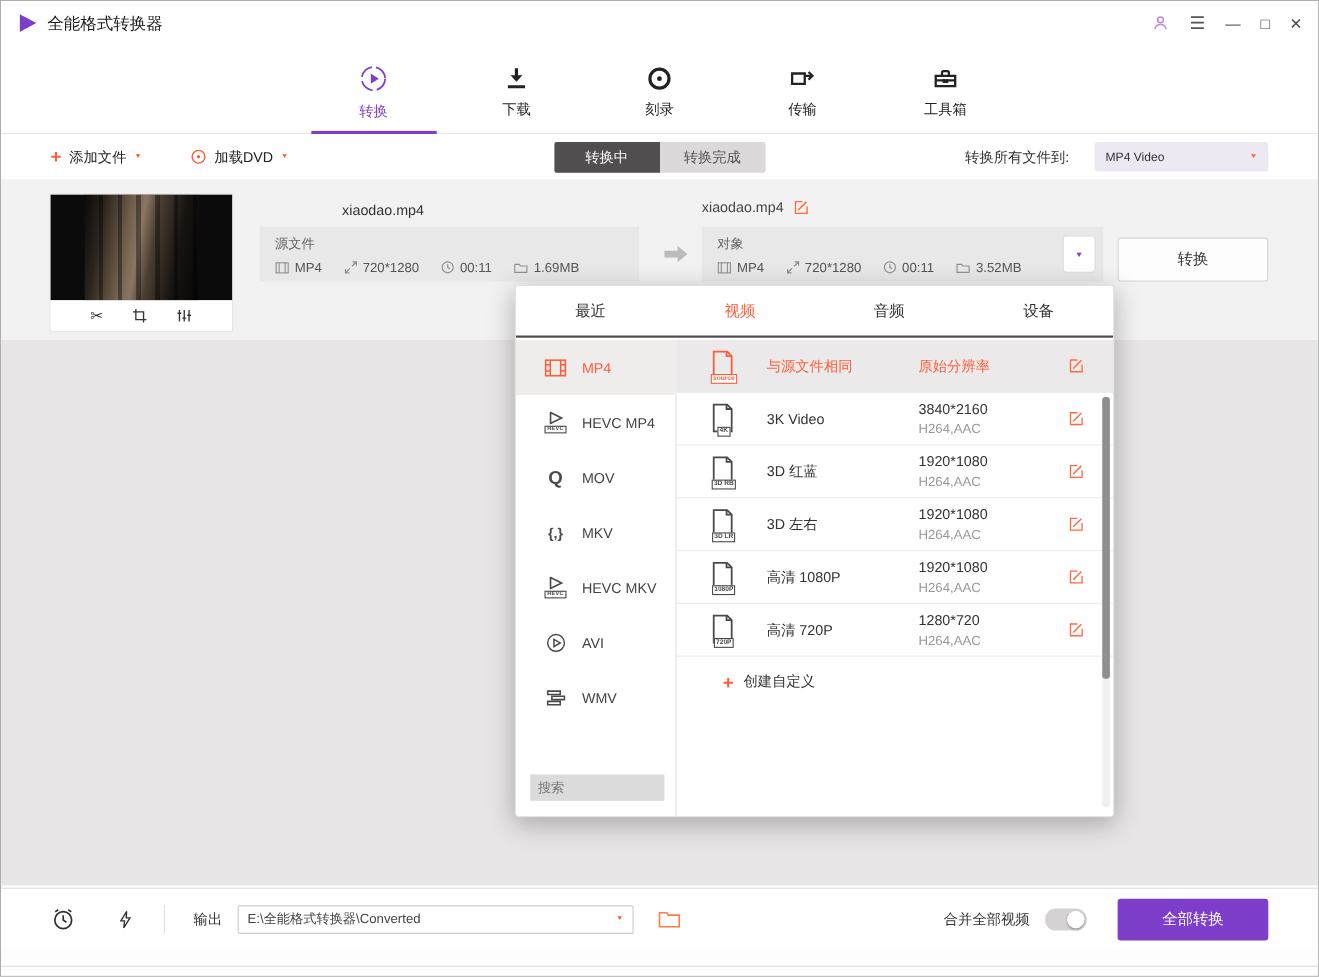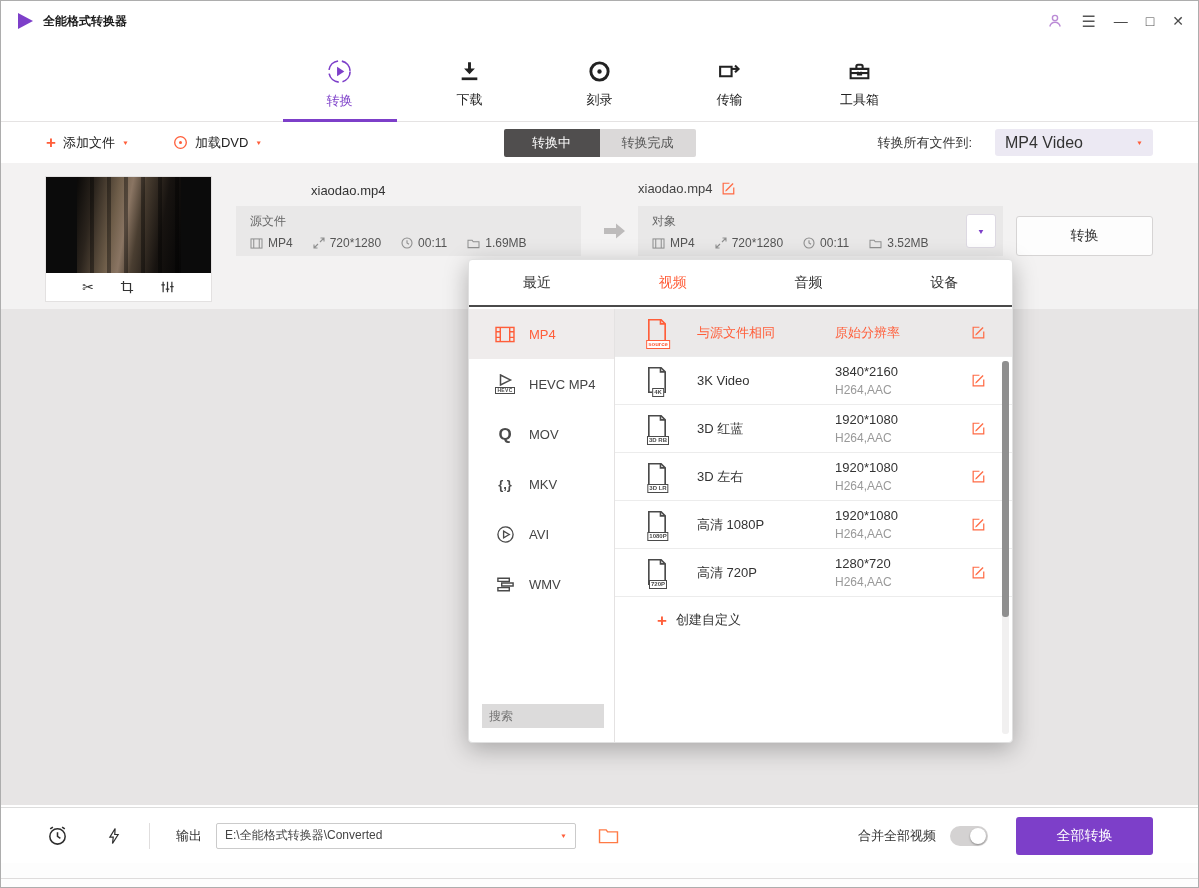--- a/index.html
+++ b/index.html
@@ -4,21 +4,21 @@
 <style>
   * { margin:0; padding:0; box-sizing:border-box; }
   body { font-family:"Liberation Sans","DejaVu Sans",sans-serif; background:#9a9a9a; }
   .window { position:relative; width:1199px; height:888px; background:#ffffff;
             border:1px solid #adadad; overflow:hidden; }
 
   
   .titlebar { position:absolute; top:0; left:0; right:0; height:40px; display:flex;
               align-items:center; padding:0 14px; background:#fff; }
   .logo { width:20px; height:20px; margin-right:8px; }
-  .app-title { font-size:12px; font-weight:bold; color:#1b1b1b; }
+  .app-title { font-size:15px; font-weight:normal; color:#1b1b1b; }
   .tb-right { margin-left:auto; display:flex; align-items:center; gap:18px; }
   .winctl { font-size:14px; color:#4a4a4a; cursor:default; line-height:1; }
   .menu-ic { font-size:16px; color:#555; }
 
   
   .nav { position:absolute; top:40px; left:0; right:0; height:81px; background:#fff;
          border-bottom:1px solid #e5e3e3; display:flex; justify-content:center; gap:52px; }
   .nav-tab { position:relative; width:78px; display:flex; flex-direction:column;
              align-items:center; justify-content:center; gap:7px; padding-top:6px; }
   .nav-label { font-size:13px; color:#222; }
@@ -36,21 +36,21 @@
   .caret.purple { color:#7d3fc9; font-size:8px; }
   .seg { position:absolute; left:50%; transform:translateX(-50%); display:flex; }
   .seg-btn { width:96px; height:28px; font-size:13px; display:flex; align-items:center;
              justify-content:center; }
   .seg-btn.on { background:#504e4e; color:#fff; border-radius:2px 0 0 2px; }
   .seg-btn.off { background:#dbd9d9; color:#555; border-radius:0 2px 2px 0; }
   .tb-rightgrp { margin-left:auto; display:flex; align-items:center; gap:23px; }
   .convert-to-label { font-size:13px; color:#333; }
   .dd { width:158px; height:27px; background:#ece9f3; border-radius:3px; display:flex;
         align-items:center; justify-content:space-between; padding:0 10px; }
-  .dd-value { font-size:16px; color:#333; }
+  .dd-value { font-size:11px; color:#333; }
 
   
   .filerow { position:absolute; top:162px; left:0; right:0; height:146px; background:#f3f2f2; }
   .thumb { position:absolute; left:45px; top:14px; width:165px; height:124px;
            background:#fff; box-shadow:0 0 0 1px #e3e1e1; }
   .thumb-img { height:96px; background:#0b0b0b; overflow:hidden; }
   .photo { width:104px; height:100%; margin:0 auto; position:relative;
            background:linear-gradient(100deg,#0a0908 0%,#2b241d 16%,#6e5d49 36%,#8a7563 47%,#4a3e31 58%,#171310 78%,#060606 100%); }
   .photo::after { content:""; position:absolute; inset:0;
            background:repeating-linear-gradient(90deg,transparent 0 13px,rgba(0,0,0,.38) 13px 17px); }
@@ -396,20 +396,29 @@
           <div class="fmt-item">
             <span class="fmt-ic glyph-q">Q</span>
             <span class="fmt-label">MOV</span>
           </div>
           <div class="fmt-item">
             <span class="fmt-ic glyph-mkv">{,}</span>
             <span class="fmt-label">MKV</span>
           </div>
           <div class="fmt-item">
             <span class="fmt-ic">
+              <svg width="15" height="12" viewBox="0 0 14 12">
+                  <path d="M2 1l10 5-10 5z" fill="none" stroke="currentColor" stroke-width="1.5"></path>
+                </svg>
+              <span class="hevc-tag">HEVC</span>
+            </span>
+            <span class="fmt-label">HEVC MKV</span>
+          </div>
+          <div class="fmt-item">
+            <span class="fmt-ic">
               <svg width="19" height="19" viewBox="0 0 20 20" fill="none" stroke="currentColor" stroke-width="1.4">
                   <circle cx="10" cy="10" r="8"></circle>
                   <path d="M8 6.5l6 3.5-6 3.5z"></path>
                 </svg>
             </span>
             <span class="fmt-label">AVI</span>
           </div>
           <div class="fmt-item">
             <span class="fmt-ic">
               <svg width="19" height="19" viewBox="0 0 20 20" fill="none" stroke="currentColor" stroke-width="1.5">

